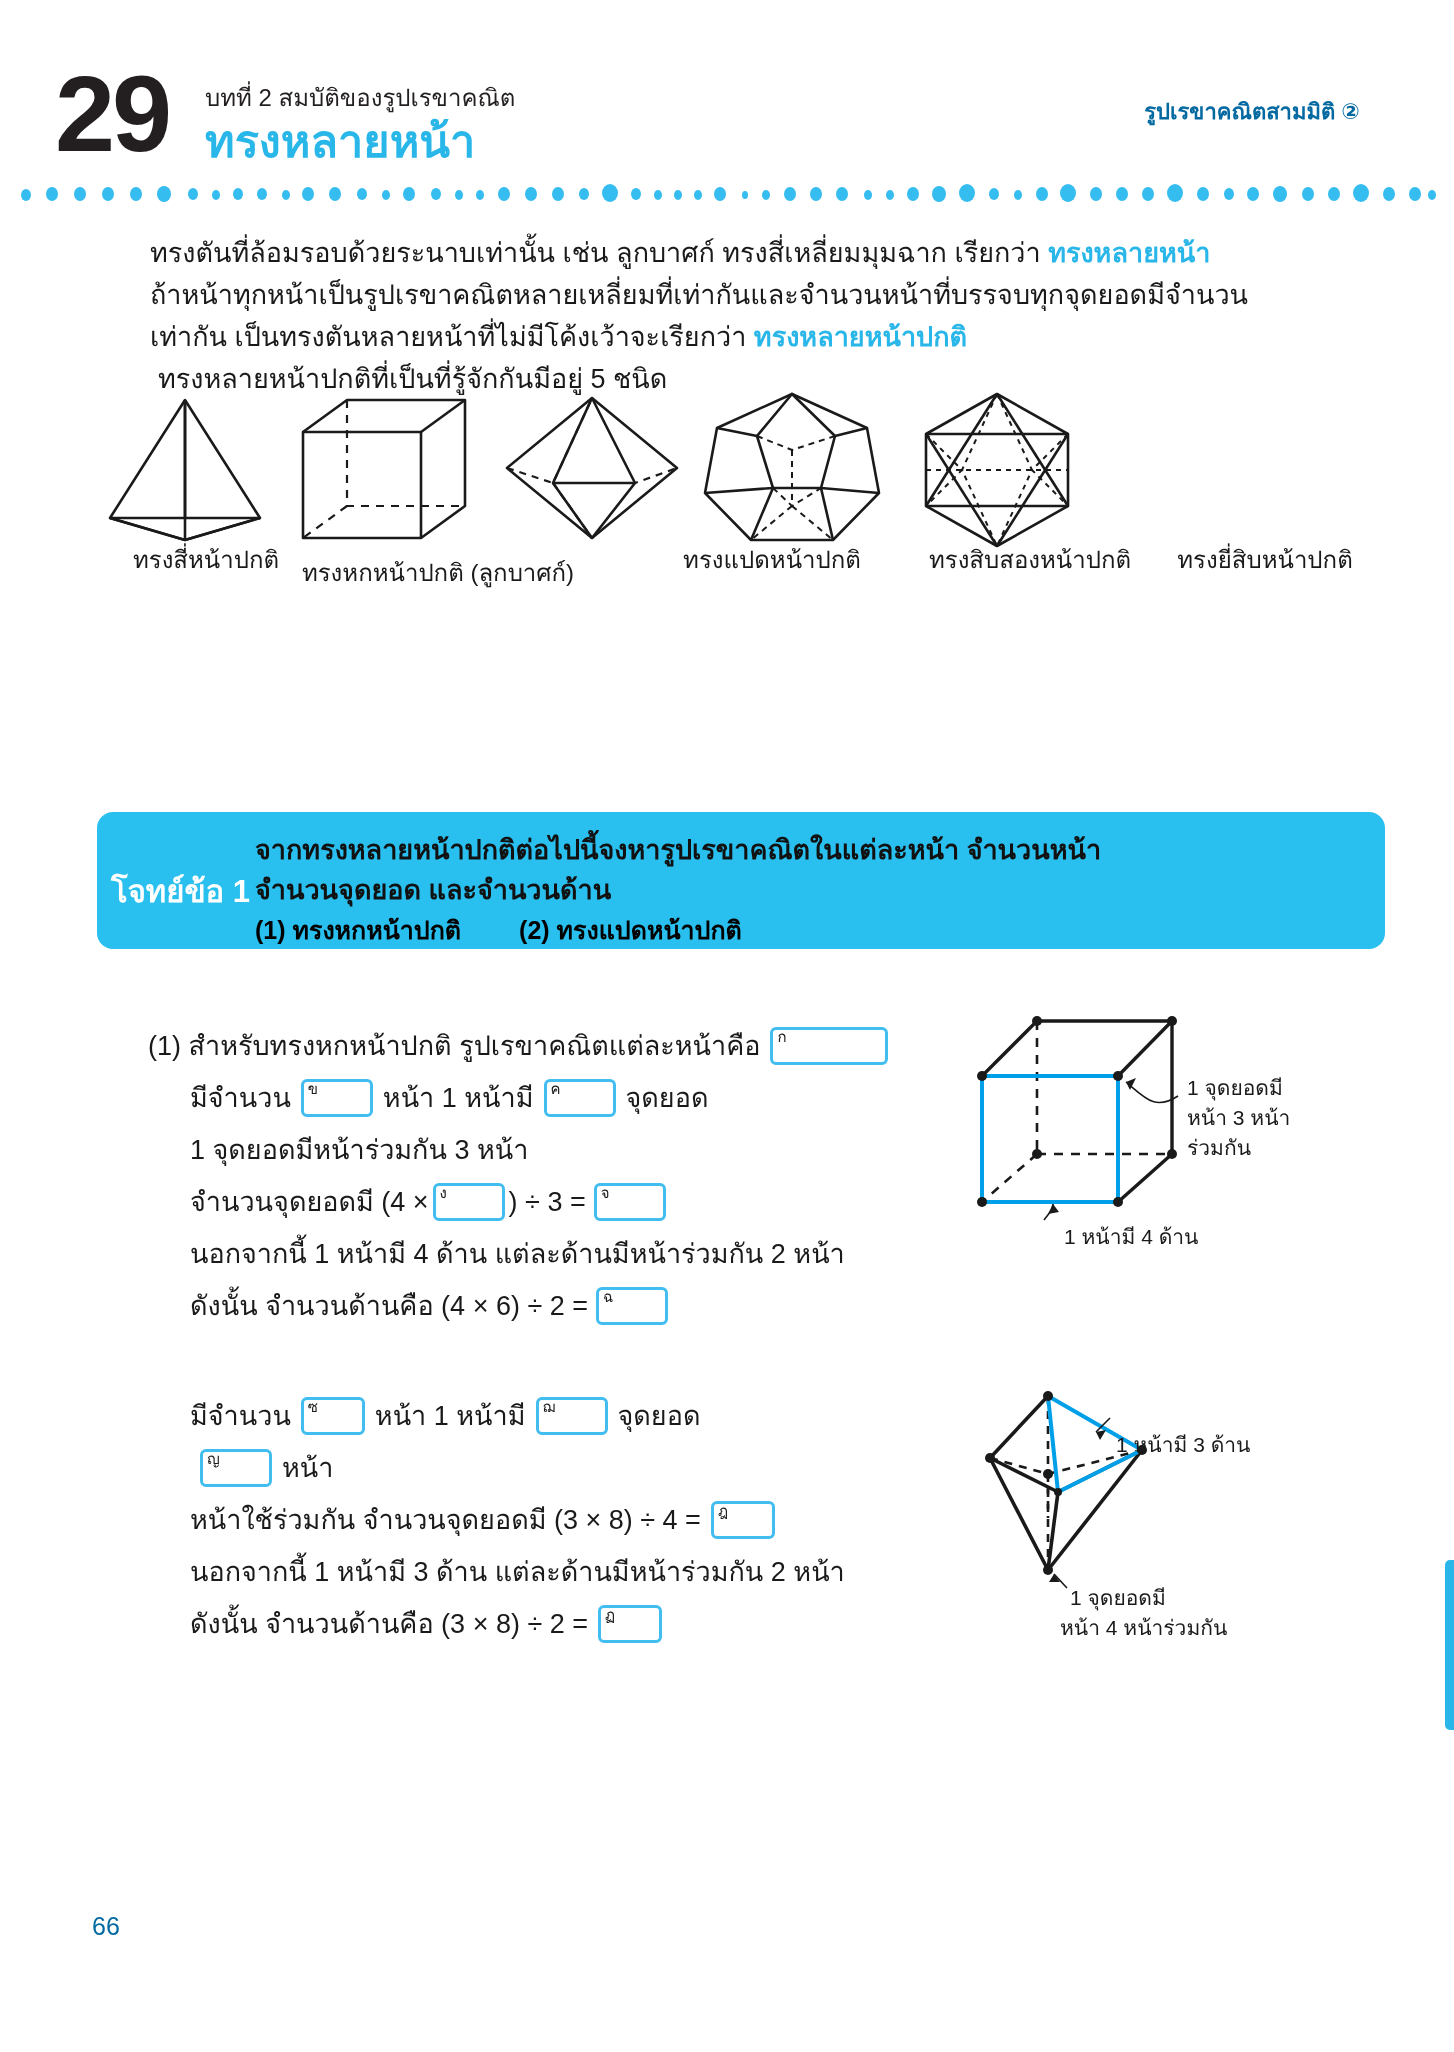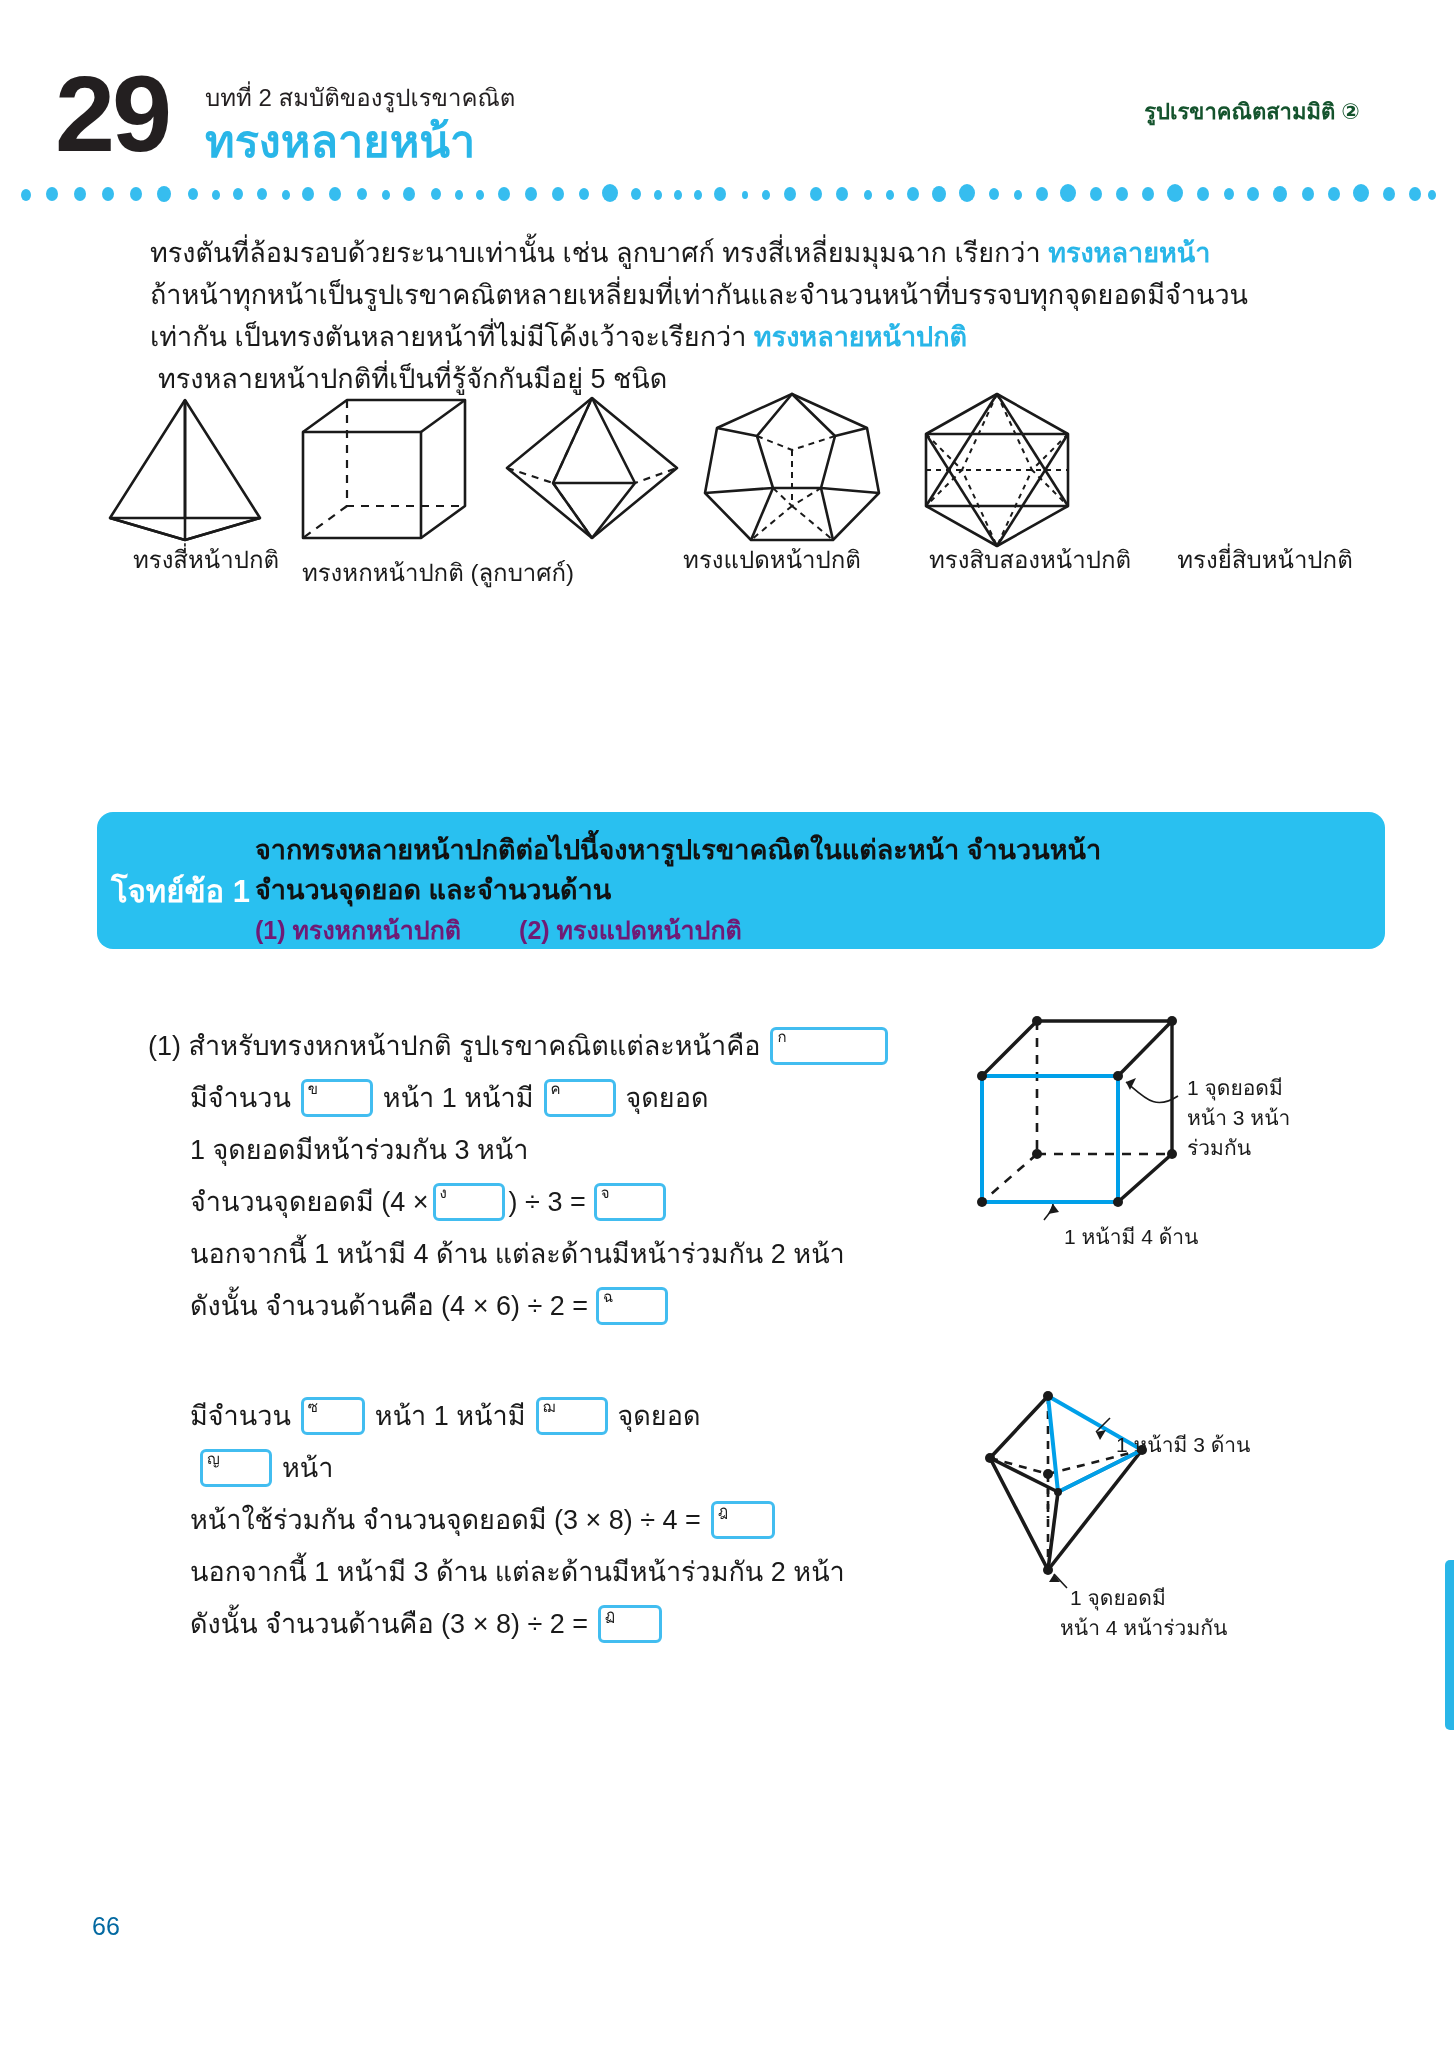--- a/index.html
+++ b/index.html
@@ -59,21 +59,21 @@
     color: #29b6e8;
     white-space: nowrap;
     line-height: 52px;
   }
   #header-right {
     position: absolute;
     right: 58px;
     top: 80px;
     font-size: 22px;
     font-weight: bold;
-    color: #14532d;
+    color: #0369a1;
     white-space: nowrap;
   }
 
   
   #dot-rule {
     position: absolute;
     left: 18px;
     top: 183px;
     width: 1418px;
     height: 22px;
@@ -160,21 +160,21 @@
     font-weight: bold;
     color: #111111;
     white-space: nowrap;
   }
   #problem-sub {
     position: absolute;
     left: 158px;
     top: 98px;
     font-size: 25px;
     font-weight: bold;
-    color: #701a75;
+    color: #000000;
     white-space: nowrap;
   }
   #problem-sub .sub-b { font-weight: bold; }
   #problem-sub .gap { display: inline-block; width: 58px; }
 
   
   .worked {
     position: absolute;
     font-size: 27px;
     color: #1a1a1a;

